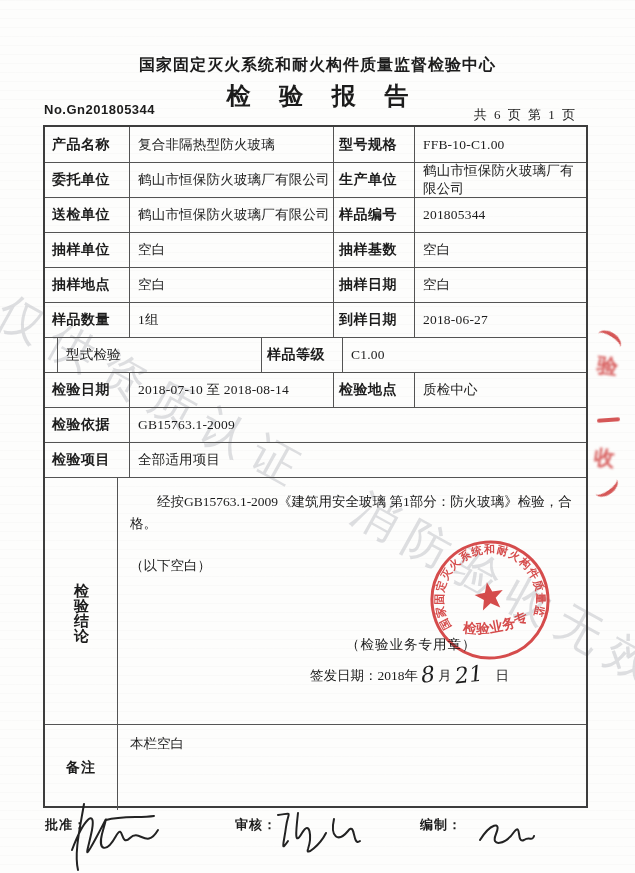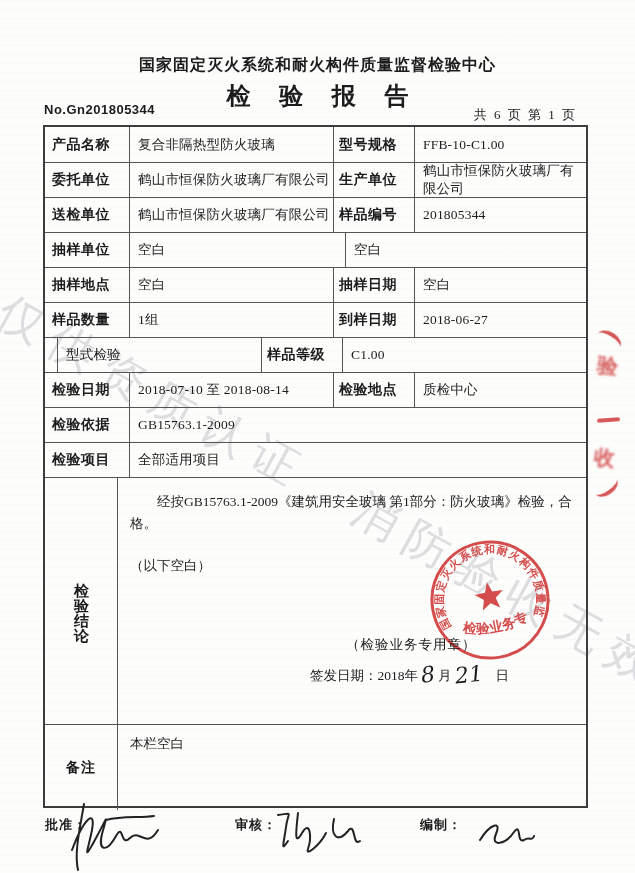--- a/index.html
+++ b/index.html
@@ -147,20 +147,21 @@
     </div>
     <div class="tr row-pair">
       <div class="cell lab c-l1">送检单位</div>
       <div class="cell val c-v1">鹤山市恒保防火玻璃厂有限公司</div>
       <div class="cell lab c-l2">样品编号</div>
       <div class="cell val c-v2">201805344</div>
     </div>
     <div class="tr row-pair">
       <div class="cell lab c-l1">抽样单位</div>
       <div class="cell val c-v1">空白</div>
+      <div class="cell lab c-l2">抽样基数</div>
       <div class="cell val c-v2">空白</div>
     </div>
     <div class="tr row-pair">
       <div class="cell lab c-l1">抽样地点</div>
       <div class="cell val c-v1">空白</div>
       <div class="cell lab c-l2">抽样日期</div>
       <div class="cell val c-v2">空白</div>
     </div>
     <div class="tr row-pair">
       <div class="cell lab c-l1">样品数量</div>

